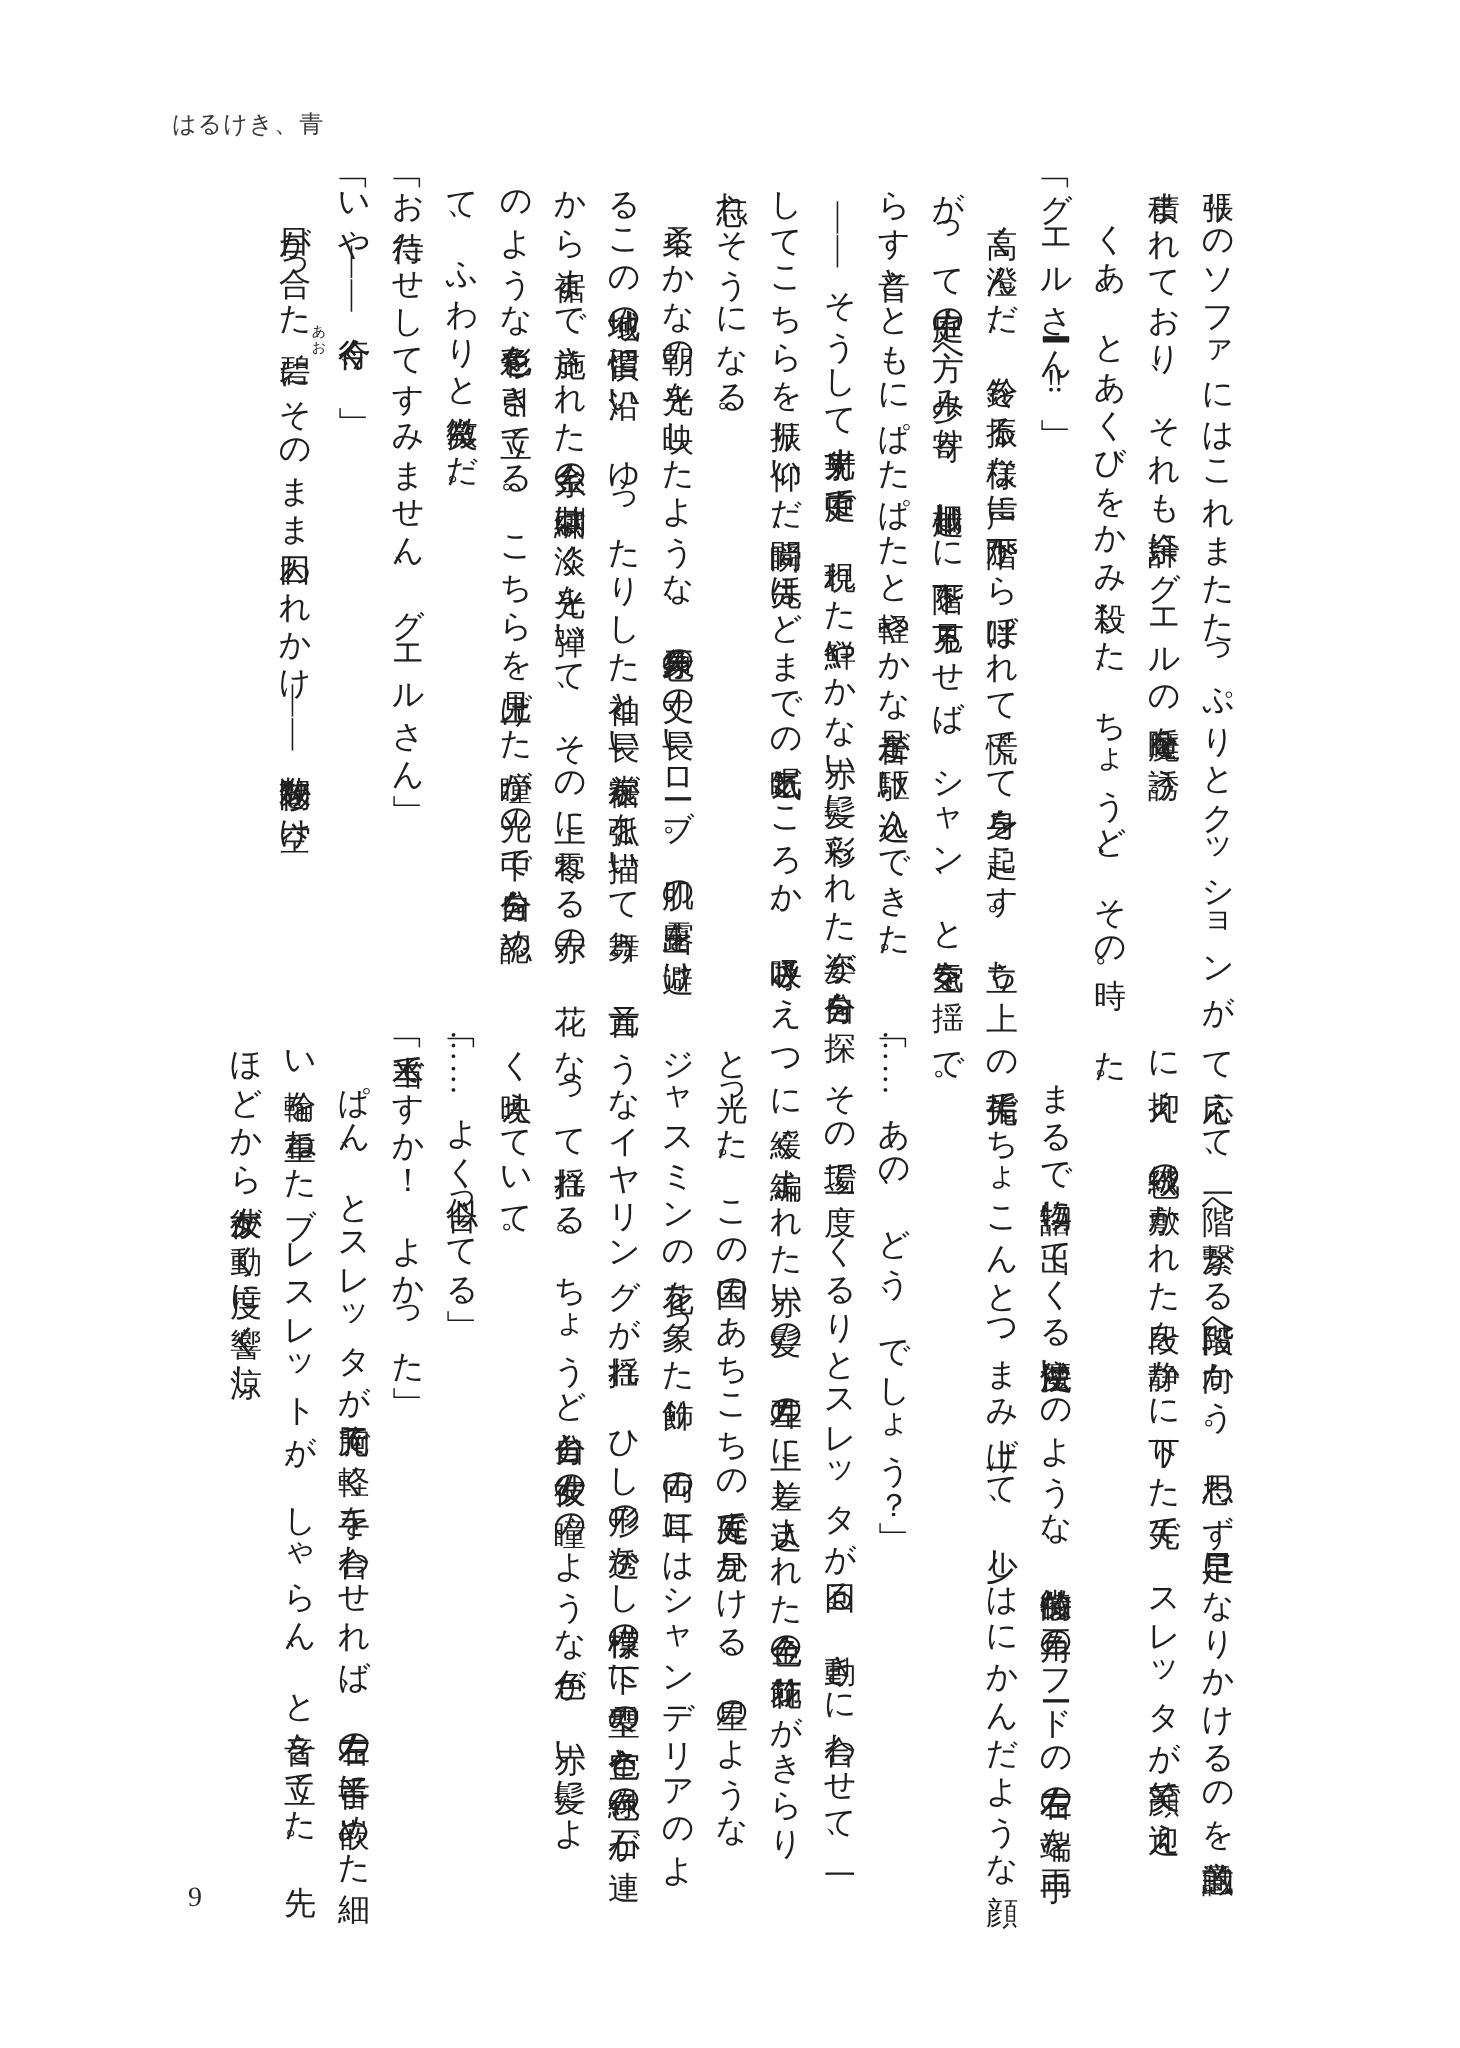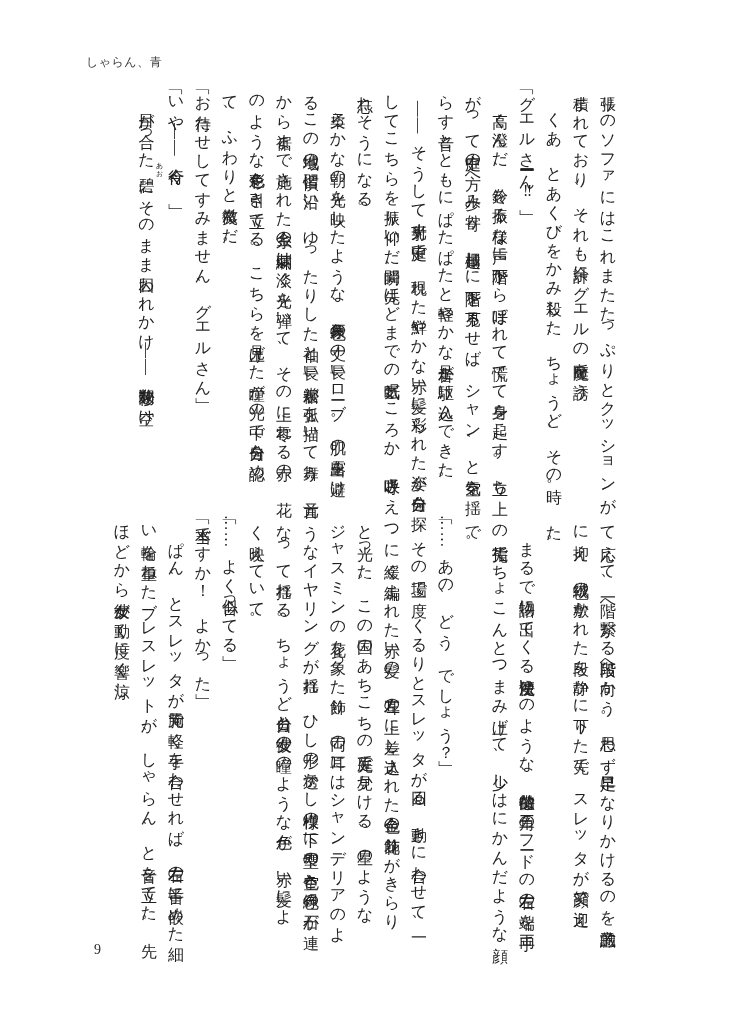--- a/index.html
+++ b/index.html
@@ -25,21 +25,21 @@
   ruby rt{font-size:7px;letter-spacing:0;}
   .page-number{
     position:absolute;left:94px;top:942px;
     font-size:14px;color:#2a2a2a;
   }
 </style>
 </head>
 <body>
 
 <div class="page">
-  <div class="running-header">しゃらん、青</div>
+  <div class="running-header">はるけき、青</div>
 
   <section class="text-block upper">
       <p>張りのソファにはこれまたたっぷりとクッションが積まれており、それも余計にグエルの睡魔を誘う。</p>
       <p>　くあ、とあくびをかみ殺した、ちょうど、その時。</p>
       <p>「グエルさーーーん‼」</p>
       <p>　高く澄んだ、鈴を振る様な声に階下から呼ばれて慌てて身を起こす。立ち上がって中庭の方へ歩み寄り、柵越しに階下を見下ろせば、シャン、と空気を揺らす音とともにぱたぱたと軽やかな足音が駆け込んできた。</p>
       <p>　――そうして光射す中庭で、現れた鮮やかな赤い髪に彩られた姿が自分を探してこちらを振り仰いだ瞬間、先ほどまでの眠気どころか、呼吸さえ忘れそうになる。</p>
       <p>　柔らかな朝の光を映したような、象牙色の丈の長いローブ。肌の露出を避けるこの地域の習慣に沿い、ゆったりした袖と長い裳裾が弧を描いて舞う。首元から裾まで施された金糸の刺繍は淡く光を弾いて、その上に零れる赤の、花のような色彩を引き立てる。こちらを見上げた瞳が光の中で自分を認めて、ふわりと微笑んだ。</p>
       <p>「お待たせしてすみません、グエルさん」</p>
       <p>「いや――今行く、」</p>

